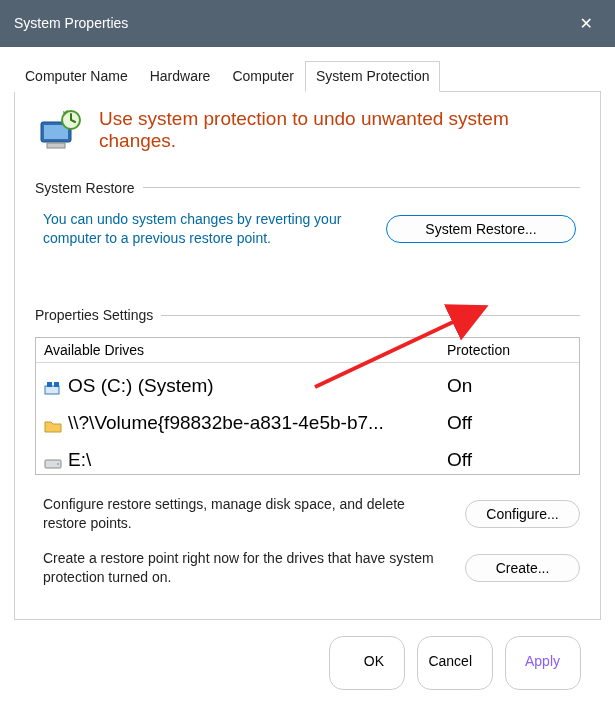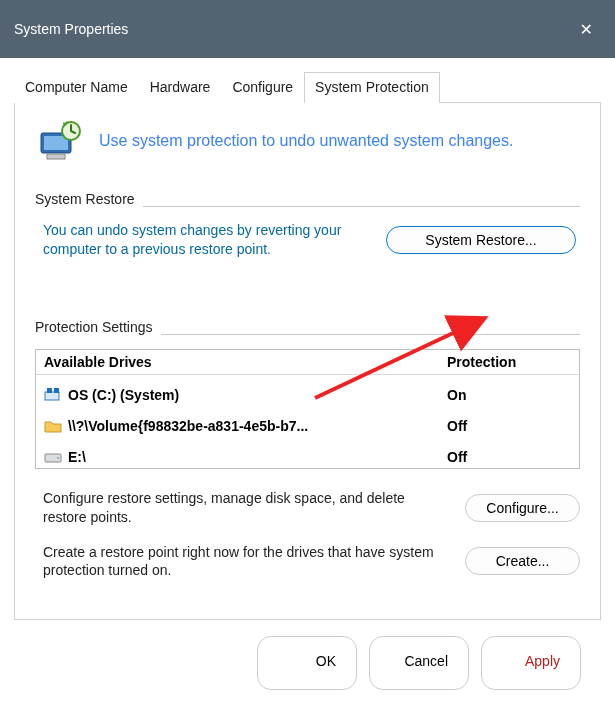--- a/index.html
+++ b/index.html
@@ -57,26 +57,26 @@
       padding: 16px 20px 16px 20px;
       position: relative;
     }
     .intro {
       display: flex;
       align-items: center;
       gap: 16px;
       margin-bottom: 28px;
     }
     .intro-icon { width: 48px; height: 44px; flex: 0 0 48px; }
-    .intro-text { font-size: 16px; color: #3b82f6; }
+    .intro-text { font-size: 19px; color: #c2410c; }
     .group-label {
       font-size: 14px;
       color: #222;
       display: flex;
-      align-items: flex-end;
+      align-items: center;
       gap: 8px;
       margin-bottom: 14px;
     }
     .group-label .line { flex: 1; height: 1px; background: #c8c8c8; }
     .restore-row {
       display: flex;
       align-items: center;
       gap: 16px;
       margin-bottom: 60px;
       padding: 0 4px 0 8px;
@@ -88,36 +88,35 @@
       background: #fdfdfd;
       border: 1px solid #ccc;
       border-radius: 14px;
       padding: 5px 0;
       cursor: pointer;
       text-align: center;
     }
     .win-btn.highlight { border: 1.5px solid #0078d4; }
     .win-btn.wide { width: 190px; }
     .win-btn.med { width: 115px; }
-    .win-btn.footer { width: 100px; }
-    .win-btn.disabled { color: #b91c1c; }
+    .win-btn.footer { width: 76px; }
+    .win-btn.disabled { color: #8b5cf6; }
     .drive-table {
       border: 1px solid #bfbfbf;
       margin: 0 0 20px 0;
-      font-weight: bold;
     }
     .drive-head {
       display: flex;
       border-bottom: 1px solid #d8d8d8;
       font-size: 14px;
     }
     .drive-head .col, .drive-row .col { padding: 4px 8px; }
     .col-name { flex: 1; display: flex; align-items: center; gap: 6px; }
     .col-prot { width: 140px; }
-    .drive-row { display: flex; font-size: 14px; align-items: center; margin-top: 9px; }
+    .drive-row { display: flex; font-size: 19px; align-items: center; margin-top: 9px; }
     .drive-row .col { padding: 3px 8px; white-space: nowrap; overflow: hidden; text-overflow: ellipsis; }
     .drive-icon { width: 18px; height: 14px; display: inline-block; flex: 0 0 18px; }
     .config-row {
       display: flex;
       align-items: center;
       gap: 14px;
       padding: 0 0 0 8px;
       margin-bottom: 16px;
     }
     .config-text { flex: 1; font-size: 14px; color: #222; line-height: 1.35; }
@@ -140,21 +139,21 @@
 
 <div class="titlebar">
   <span class="titlebar-title">System Properties</span>
   <span class="close-x">✕</span>
 </div>
 
 <div class="client">
   <div class="tabs">
     <div class="tab">Computer Name</div>
     <div class="tab">Hardware</div>
-    <div class="tab">Configure</div>
+    <div class="tab">Computer</div>
     <div class="tab active">System Protection</div>
   </div>
 
   <div class="panel">
 
     <div class="intro">
       <span class="intro-icon">
         <svg viewBox="0 0 48 44" width="48" height="44">
           <rect x="6" y="14" width="30" height="20" rx="2" fill="#2f6db0" stroke="#1b4e87"></rect>
           <rect x="9" y="17" width="24" height="14" fill="#7fb7e8"></rect>
@@ -172,21 +171,21 @@
       <span>System Restore</span>
       <span class="line"></span>
     </div>
 
     <div class="restore-row">
       <div class="restore-text">You can undo system changes by reverting your computer to a previous restore point.</div>
       <button class="win-btn wide highlight">System Restore...</button>
     </div>
 
     <div class="group-label">
-      <span>Protection Settings</span>
+      <span>Properties Settings</span>
       <span class="line"></span>
     </div>
 
     <div class="drive-table">
       <div class="drive-head">
         <div class="col col-name">Available Drives</div>
         <div class="col col-prot">Protection</div>
       </div>
       <div class="drive-row">
         <div class="col col-name">

